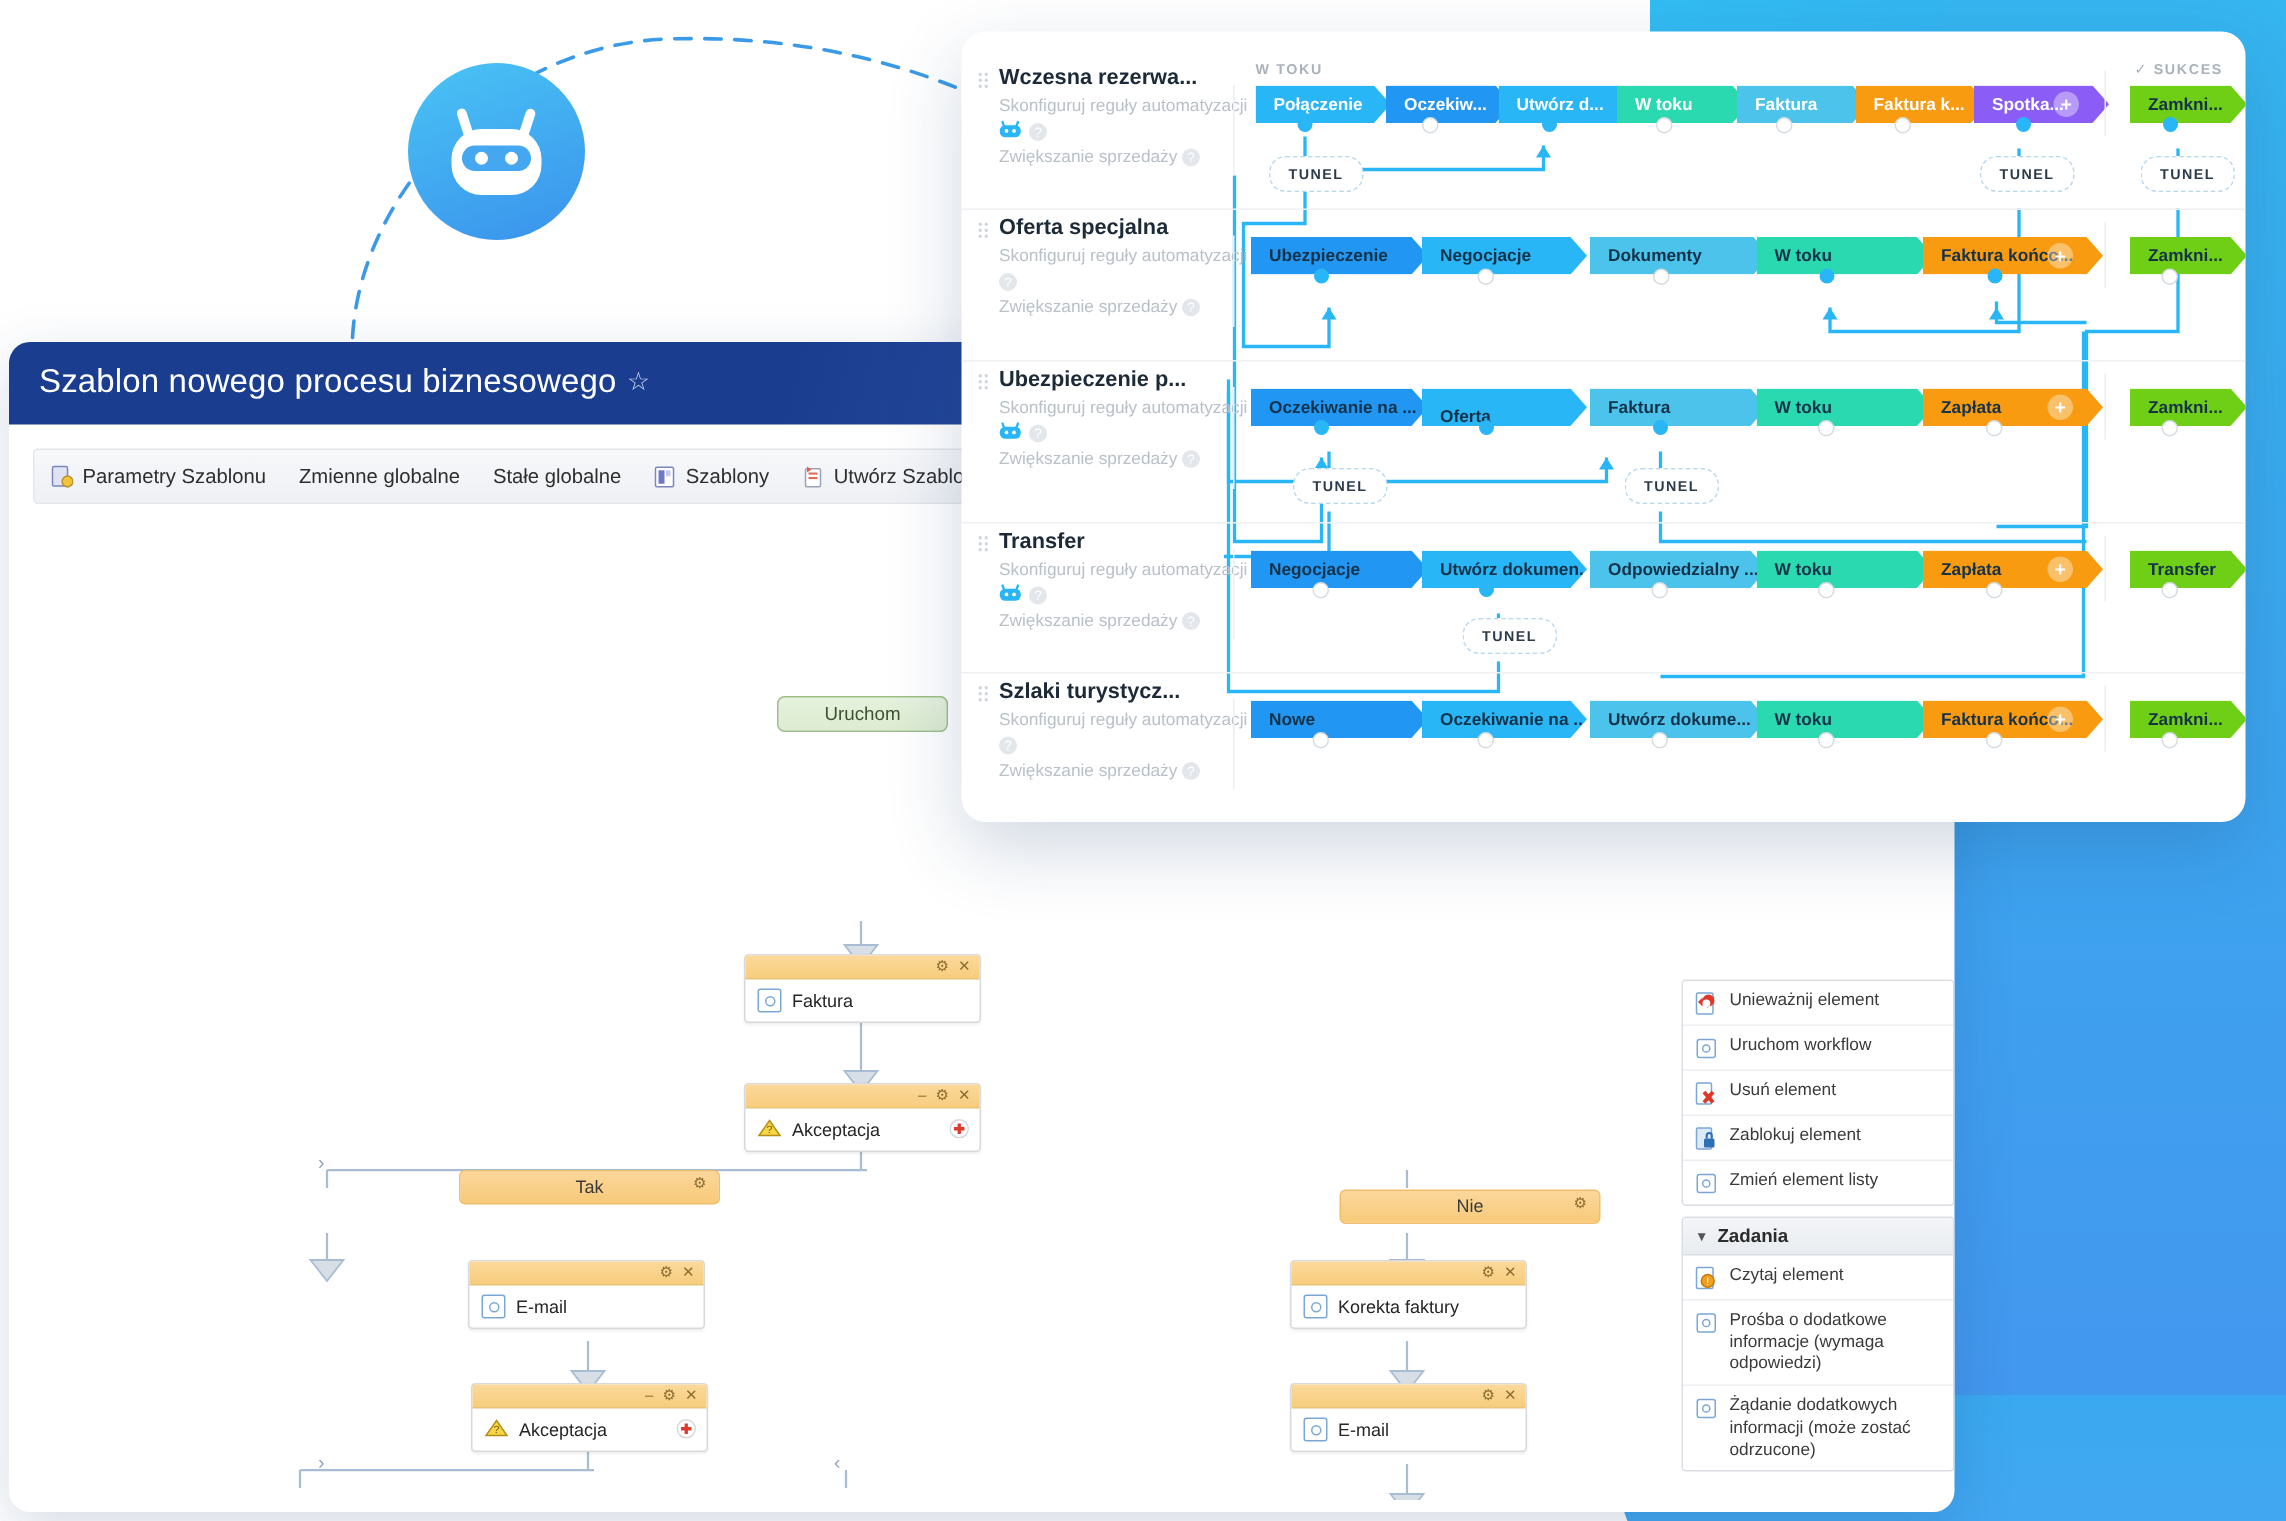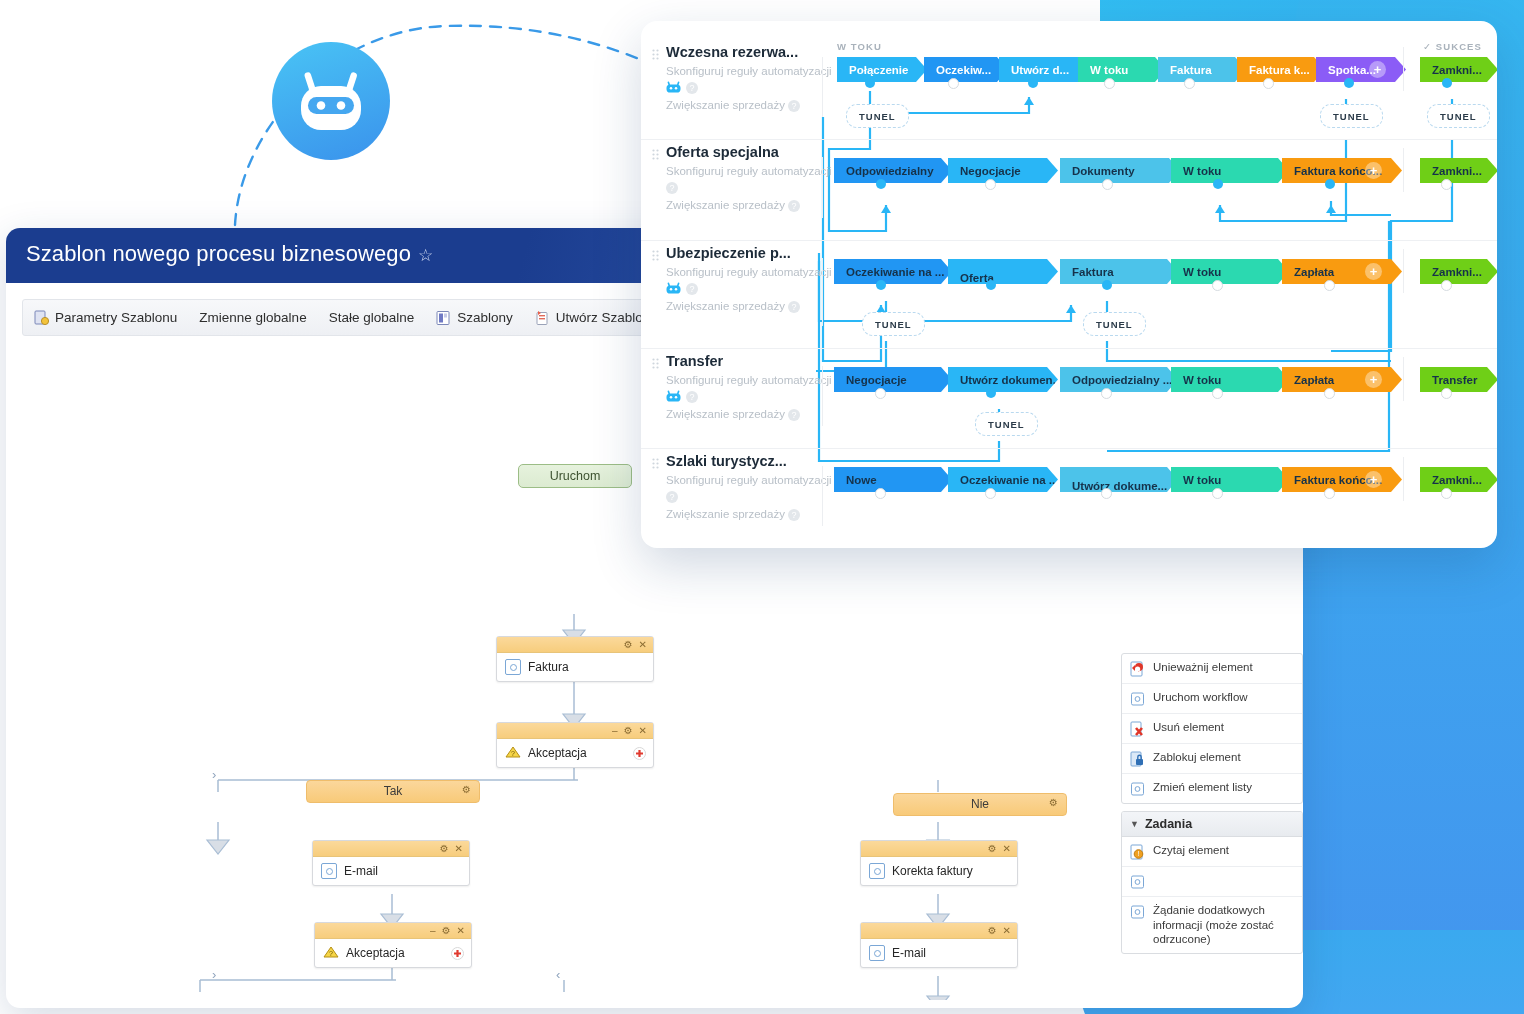--- a/index.html
+++ b/index.html
@@ -447,20 +447,21 @@
         </span>
         <span>Czytaj element</span>
       </div>
       <div class="pal-item">
         <span class="pal-ico">
           <svg width="15" height="16" viewBox="0 0 15 16">
               <rect x="1.5" y="2" width="12" height="12" rx="1.5" fill="#fff" stroke="#7ba7d6"></rect>
               <circle cx="7.5" cy="8" r="2.4" fill="none" stroke="#7ba7d6"></circle>
             </svg>
         </span>
+        <span>Prośba o dodatkowe informacje (wymaga odpowiedzi)</span>
       </div>
       <div class="pal-item">
         <span class="pal-ico">
           <svg width="15" height="16" viewBox="0 0 15 16">
               <rect x="1.5" y="2" width="12" height="12" rx="1.5" fill="#fff" stroke="#7ba7d6"></rect>
               <circle cx="7.5" cy="8" r="2.4" fill="none" stroke="#7ba7d6"></circle>
             </svg>
         </span>
         <span>Żądanie dodatkowych informacji (może zostać odrzucone)</span>
       </div>
@@ -585,21 +586,21 @@
           </svg></span>
         <div class="k-title">Oferta specjalna</div>
         <div class="k-sub">Skonfiguruj reguły automatyzacji</div>
         <div class="k-iconline">
           <span class="q-ico">?</span>
         </div>
         <div class="k-sub2" style="margin-top:4px;">Zwiększanie sprzedaży <span class="q-ico">?</span></div>
       </div>
       <div class="k-divider" style="left: 181px; top: 136px; height: 61px;"></div>
       <div class="stage dark" style="left: 193px; top: 137px; width: 106px; background: rgb(33, 150, 243);">
-        <span>Odpowiedzialny</span>
+        <span>Ubezpieczenie</span>
       </div>
       <div class="dot-full" style="left: 235px; top: 158px;"></div>
       <div class="stage dark" style="left: 307px; top: 137px; width: 98px; background: rgb(41, 182, 246);">
         <span>Negocjacje</span>
       </div>
       <div class="dot-open" style="left: 344px; top: 158px;"></div>
       <div class="stage dark" style="left: 419px; top: 137px; width: 108px; background: rgb(76, 195, 234);">
         <span>Dokumenty</span>
       </div>
       <div class="dot-open" style="left: 461px; top: 158px;"></div>
@@ -738,21 +739,21 @@
       </div>
       <div class="k-divider" style="left: 181px; top: 445px; height: 60px;"></div>
       <div class="stage dark" style="left: 193px; top: 446px; width: 106px; background: rgb(33, 150, 243);">
         <span>Nowe</span>
       </div>
       <div class="dot-open" style="left: 234px; top: 467px;"></div>
       <div class="stage dark" style="left: 307px; top: 446px; width: 98px; background: rgb(41, 182, 246);">
         <span>Oczekiwanie na ...</span>
       </div>
       <div class="dot-open" style="left: 344px; top: 467px;"></div>
-      <div class="stage dark" style="left: 419px; top: 446px; width: 106px; background: rgb(76, 195, 234); align-items: flex-end;">
+      <div class="stage dark" style="left: 419px; top: 446px; width: 106px; background: rgb(76, 195, 234);">
         <span>Utwórz dokume...</span>
       </div>
       <div class="dot-open" style="left: 460px; top: 467px;"></div>
       <div class="stage dark" style="left: 530px; top: 446px; width: 106px; background: rgb(43, 217, 176);">
         <span>W toku</span>
       </div>
       <div class="dot-open" style="left: 571px; top: 467px;"></div>
       <div class="stage dark" style="left: 641px; top: 446px; width: 108px; background: rgb(249, 155, 16);">
         <span>Faktura końco...</span>
         <span class="plusbtn">+</span>

